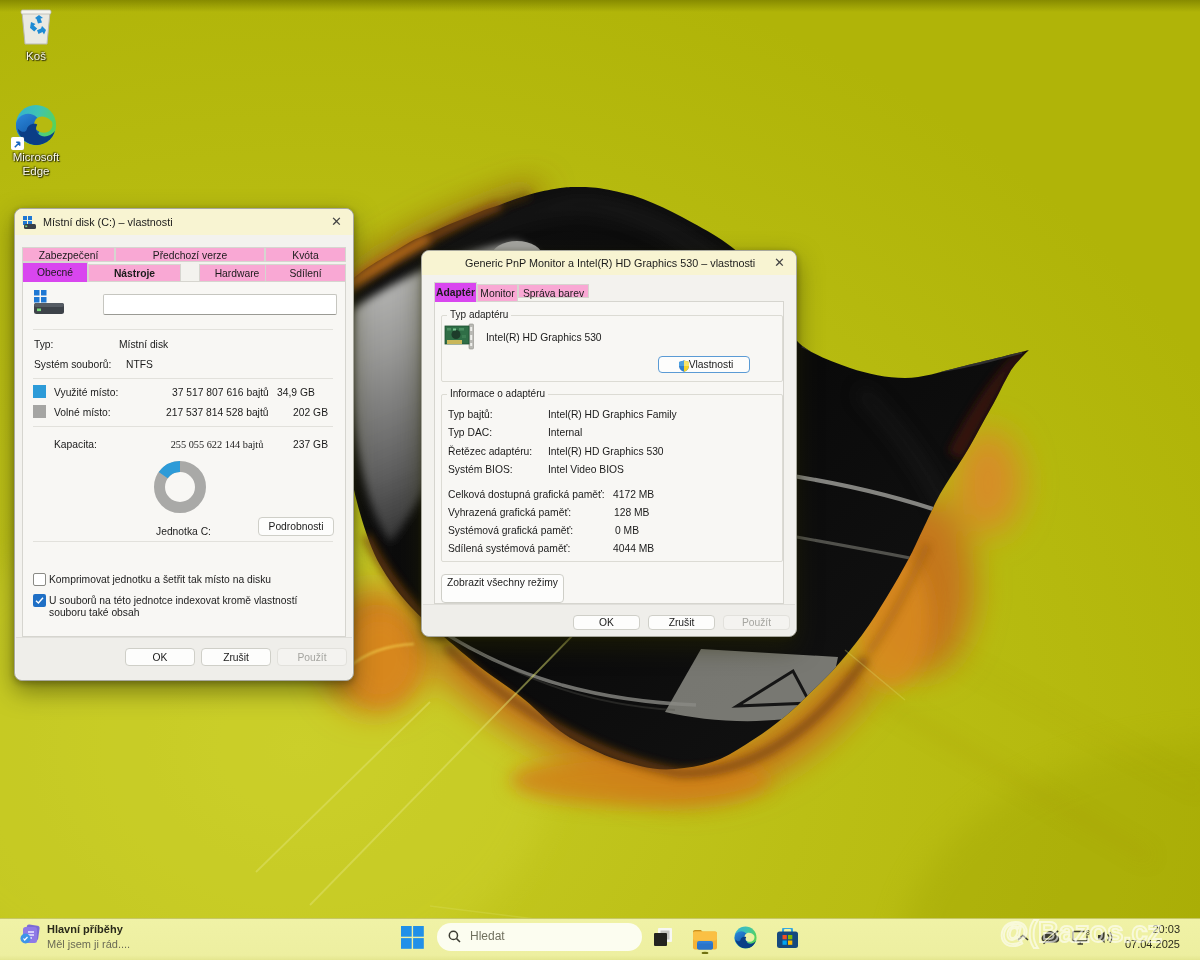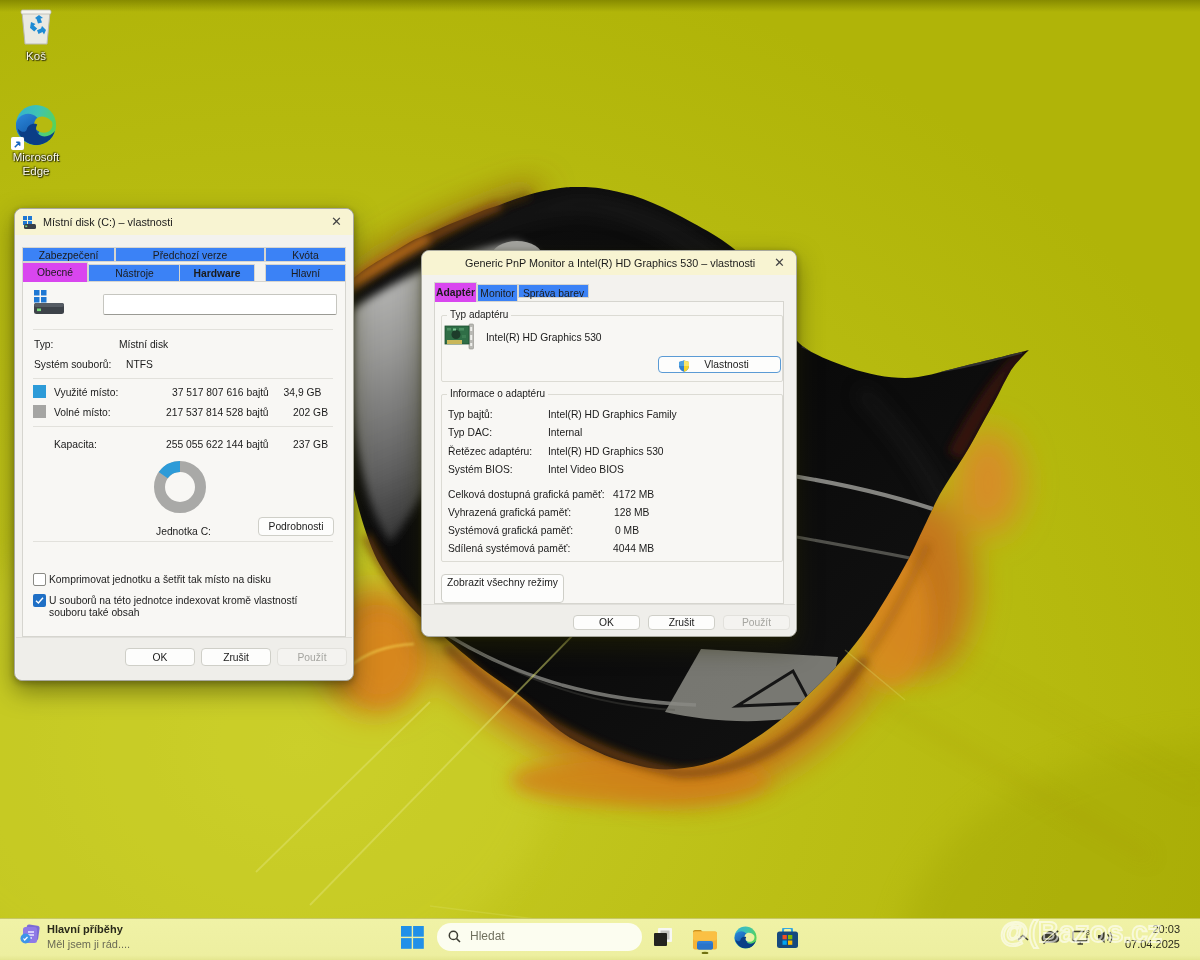--- a/index.html
+++ b/index.html
@@ -3,21 +3,21 @@
 <meta charset="utf-8">
 <style>
 html,body{margin:0;padding:0;}
 body{width:1200px;height:960px;overflow:hidden;position:relative;font-family:"Liberation Sans",sans-serif;background:#b6ba10;}
 .abs{position:absolute;}
 
 .dlg{position:absolute;background:#f3f2ee;border:1px solid #a8a89e;border-radius:8px;box-shadow:0 10px 24px rgba(40,40,0,.5),0 2px 6px rgba(40,40,0,.35);font-size:10px;color:#1b1b1b;}
 .titlebar{position:absolute;left:0;top:0;right:0;height:26px;background:#f8f4d2;border-radius:8px 8px 0 0;}
 .title{position:absolute;top:7px;font-size:10.8px;color:#1b1b1b;white-space:nowrap;}
 .closex{position:absolute;top:4px;width:17px;height:17px;color:#444;font-size:13px;line-height:17px;text-align:center;}
-.tab{position:absolute;background:#3b82f6;border:1px solid #d6d5cf;font-size:10.3px;text-align:center;color:#1b1b1b;box-sizing:border-box;}
+.tab{position:absolute;background:#f9a8d4;border:1px solid #d6d5cf;font-size:10.3px;text-align:center;color:#1b1b1b;box-sizing:border-box;}
 .tabsel{background:#d946ef;border-bottom:none;z-index:3;}
 .page{position:absolute;background:#f8f7f4;border:1px solid #d6d5cf;box-sizing:border-box;}
 .btn{position:absolute;background:#fdfdfc;border:1px solid #cfcfc8;border-radius:4px;font-size:10.3px;color:#1b1b1b;text-align:center;box-sizing:border-box;}
 .btn.dis{color:#a5a5a0;background:#f4f3f0;border-color:#e2e1dc;}
 .sep{position:absolute;height:1px;background:#e2e1dc;}
 .lbl{position:absolute;white-space:nowrap;font-size:10.3px;color:#1b1b1b;}
 .grp{position:absolute;border:1px solid #dcdbd4;border-radius:2px;}
 .grplbl{position:absolute;background:#f8f7f4;padding:0 3px;font-size:10px;color:#1b1b1b;white-space:nowrap;}
 </style>
 </head>
@@ -182,23 +182,23 @@
     <rect x="3.2" y="10.5" width="2" height="1.6" fill="#7fd37f"></rect>
   </svg>
   <div class="title" style="left:28px;">Místní disk (C:) – vlastnosti</div>
   <div class="closex" style="right:8px;">✕</div>
 
   <div class="tab" style="left:7px;top:38px;width:93px;height:15px;line-height:15px;">Zabezpečení</div>
   <div class="tab" style="left:100px;top:38px;width:150px;height:15px;line-height:15px;">Předchozí verze</div>
   <div class="tab" style="left:250px;top:38px;width:81px;height:15px;line-height:15px;">Kvóta</div>
 
   <div class="tab tabsel" style="left:7px;top:53px;width:66px;height:20px;line-height:19px;">Obecné</div>
-  <div class="tab" style="left:73px;top:55px;width:93px;height:30px;line-height:17px;">Nástroje</div>
-  <div class="tab" style="left:164px;top:55px;width:76px;height:18px;line-height:17px;font-weight:bold;">Hardware</div>
-  <div class="tab" style="left:250px;top:55px;width:81px;height:18px;line-height:17px;">Hlavní</div>
+  <div class="tab" style="left:73px;top:55px;width:93px;height:30px;line-height:17px;font-weight:bold;">Nástroje</div>
+  <div class="tab" style="left:184px;top:55px;width:76px;height:18px;line-height:17px;">Hardware</div>
+  <div class="tab" style="left:250px;top:55px;width:81px;height:18px;line-height:17px;">Sdílení</div>
 
   <div class="page" style="left:7px;top:72px;width:324px;height:356px;"></div>
 
   <svg class="abs" style="left:18px;top:80px;" width="32" height="28" viewBox="0 0 32 28">
     <g fill="#1e78d4">
         <rect x="1" y="1" width="5.5" height="5.5"></rect>
         <rect x="8" y="1" width="5.5" height="5.5"></rect>
         <rect x="1" y="8" width="5.5" height="5.5"></rect>
         <rect x="8" y="8" width="5.5" height="5.5"></rect>
       </g>
@@ -209,28 +209,28 @@
   <input class="abs" style="left: 88px; top: 85px; width: 228px; height: 17px; border-width: 1px; border-style: solid; border-color: rgb(198, 198, 192) rgb(198, 198, 192) rgb(154, 154, 148); border-image: initial; background: rgb(255, 255, 255); border-radius: 2px;">
   <div class="sep" style="left:18px;top:120px;width:300px;"></div>
   <div class="lbl" style="left:19px;top:130px;">Typ:</div>
     <div class="lbl" style="left:104px;top:130px;">Místní disk</div>
   <div class="lbl" style="left:19px;top:150px;">Systém souborů:</div>
     <div class="lbl" style="left:111px;top:150px;">NTFS</div>
   <div class="sep" style="left:18px;top:169px;width:300px;"></div>
   <div class="abs" style="left:18px;top:176px;width:13px;height:13px;background:#2d9bd8;"></div>
   <div class="lbl" style="left:39px;top:178px;">Využité místo:</div>
   <div class="lbl" style="left:157px;top:178px;width:96px;text-align:right;">37 517 807 616 bajtů</div>
-  <div class="lbl" style="left:262px;top:178px;width:51px;text-align:center;">34,9 GB</div>
+  <div class="lbl" style="left:262px;top:178px;width:51px;text-align:left;">34,9 GB</div>
   <div class="abs" style="left:18px;top:196px;width:13px;height:13px;background:#a5a5a3;"></div>
   <div class="lbl" style="left:39px;top:198px;">Volné místo:</div>
   <div class="lbl" style="left:151px;top:198px;width:102px;text-align:left;">217 537 814 528 bajtů</div>
   <div class="lbl" style="left:262px;top:198px;width:51px;text-align:right;">202 GB</div>
   <div class="sep" style="left:18px;top:217px;width:300px;"></div>
   <div class="lbl" style="left:39px;top:230px;">Kapacita:</div>
-  <div class="lbl" style="left:151px;top:230px;width:102px;text-align:center;">255 055 622 144 bajtů</div>
+  <div class="lbl" style="left:151px;top:230px;width:102px;text-align:center;font-family:Liberation Serif, serif;">255 055 622 144 bajtů</div>
   <div class="lbl" style="left:262px;top:230px;width:51px;text-align:right;">237 GB</div>
 
   <svg class="abs" style="left:137px;top:250px;" width="56" height="56" viewBox="0 0 56 56">
     <circle cx="28" cy="28" r="20.5" fill="none" stroke="#a9a9a7" stroke-width="11"></circle>
     <path d="M 28,7.5 A 20.5,20.5 0 0 0 11.2,16.2" fill="none" stroke="#2d9bd8" stroke-width="11"></path>
   </svg>
   <div class="lbl" style="left:141px;top:317px;">Jednotka C:</div>
   <div class="btn" style="left:243px;top:308px;width:76px;height:19px;line-height:18px;">Podrobnosti</div>
   <div class="sep" style="left:18px;top:332px;width:300px;"></div>
 
@@ -270,21 +270,21 @@
     <rect x="1" y="3" width="24" height="18" fill="#2f6e46"></rect>
     <rect x="1" y="3" width="24" height="18" fill="none" stroke="#1d4f30" stroke-width="0.8"></rect>
     <circle cx="12" cy="11.5" r="4.5" fill="#1d3c2a"></circle>
     <rect x="3" y="17" width="15" height="4" fill="#c9b75a"></rect>
     <rect x="3" y="5" width="4" height="2.5" fill="#4d8f63"></rect>
       <rect x="15" y="5" width="5" height="2.5" fill="#4d8f63"></rect>
     <rect x="9" y="5.5" width="3" height="2" fill="#79c792"></rect>
       <rect x="18" y="12" width="4" height="3" fill="#3c7d52"></rect>
   </svg>
   <div class="lbl" style="left:64px;top:81px;">Intel(R) HD Graphics 530</div>
-  <div class="btn" style="left:236px;top:105px;width:123px;height:17px;line-height:16px;border-color:#5b9bd5;">
+  <div class="btn" style="left:236px;top:105px;width:92px;height:17px;line-height:16px;border-color:#5b9bd5;">
     <svg style="position:absolute;left:19px;top:2.5px;" width="12" height="12" viewBox="0 0 12 12">
       <path d="M6,0.5 L11,2 L11,6 C11,9 8.5,11 6,11.7 C3.5,11 1,9 1,6 L1,2 Z" fill="#2f7fd0"></path>
       <path d="M6,0.5 L11,2 L11,6 C11,9 8.5,11 6,11.7 Z" fill="#f5d327"></path>
       <path d="M6,0.5 L1,2 L1,6 L6,6 L6,0.5 Z" fill="#4da1e0"></path>
       <path d="M11,2 L11,6 L6,6 L6,0.5 Z" fill="#f8e46a"></path>
     </svg>
     <span style="margin-left:14px;">Vlastnosti</span>
   </div>
 
   <div class="grp" style="left:19px;top:143px;width:340px;height:166px;"></div>

